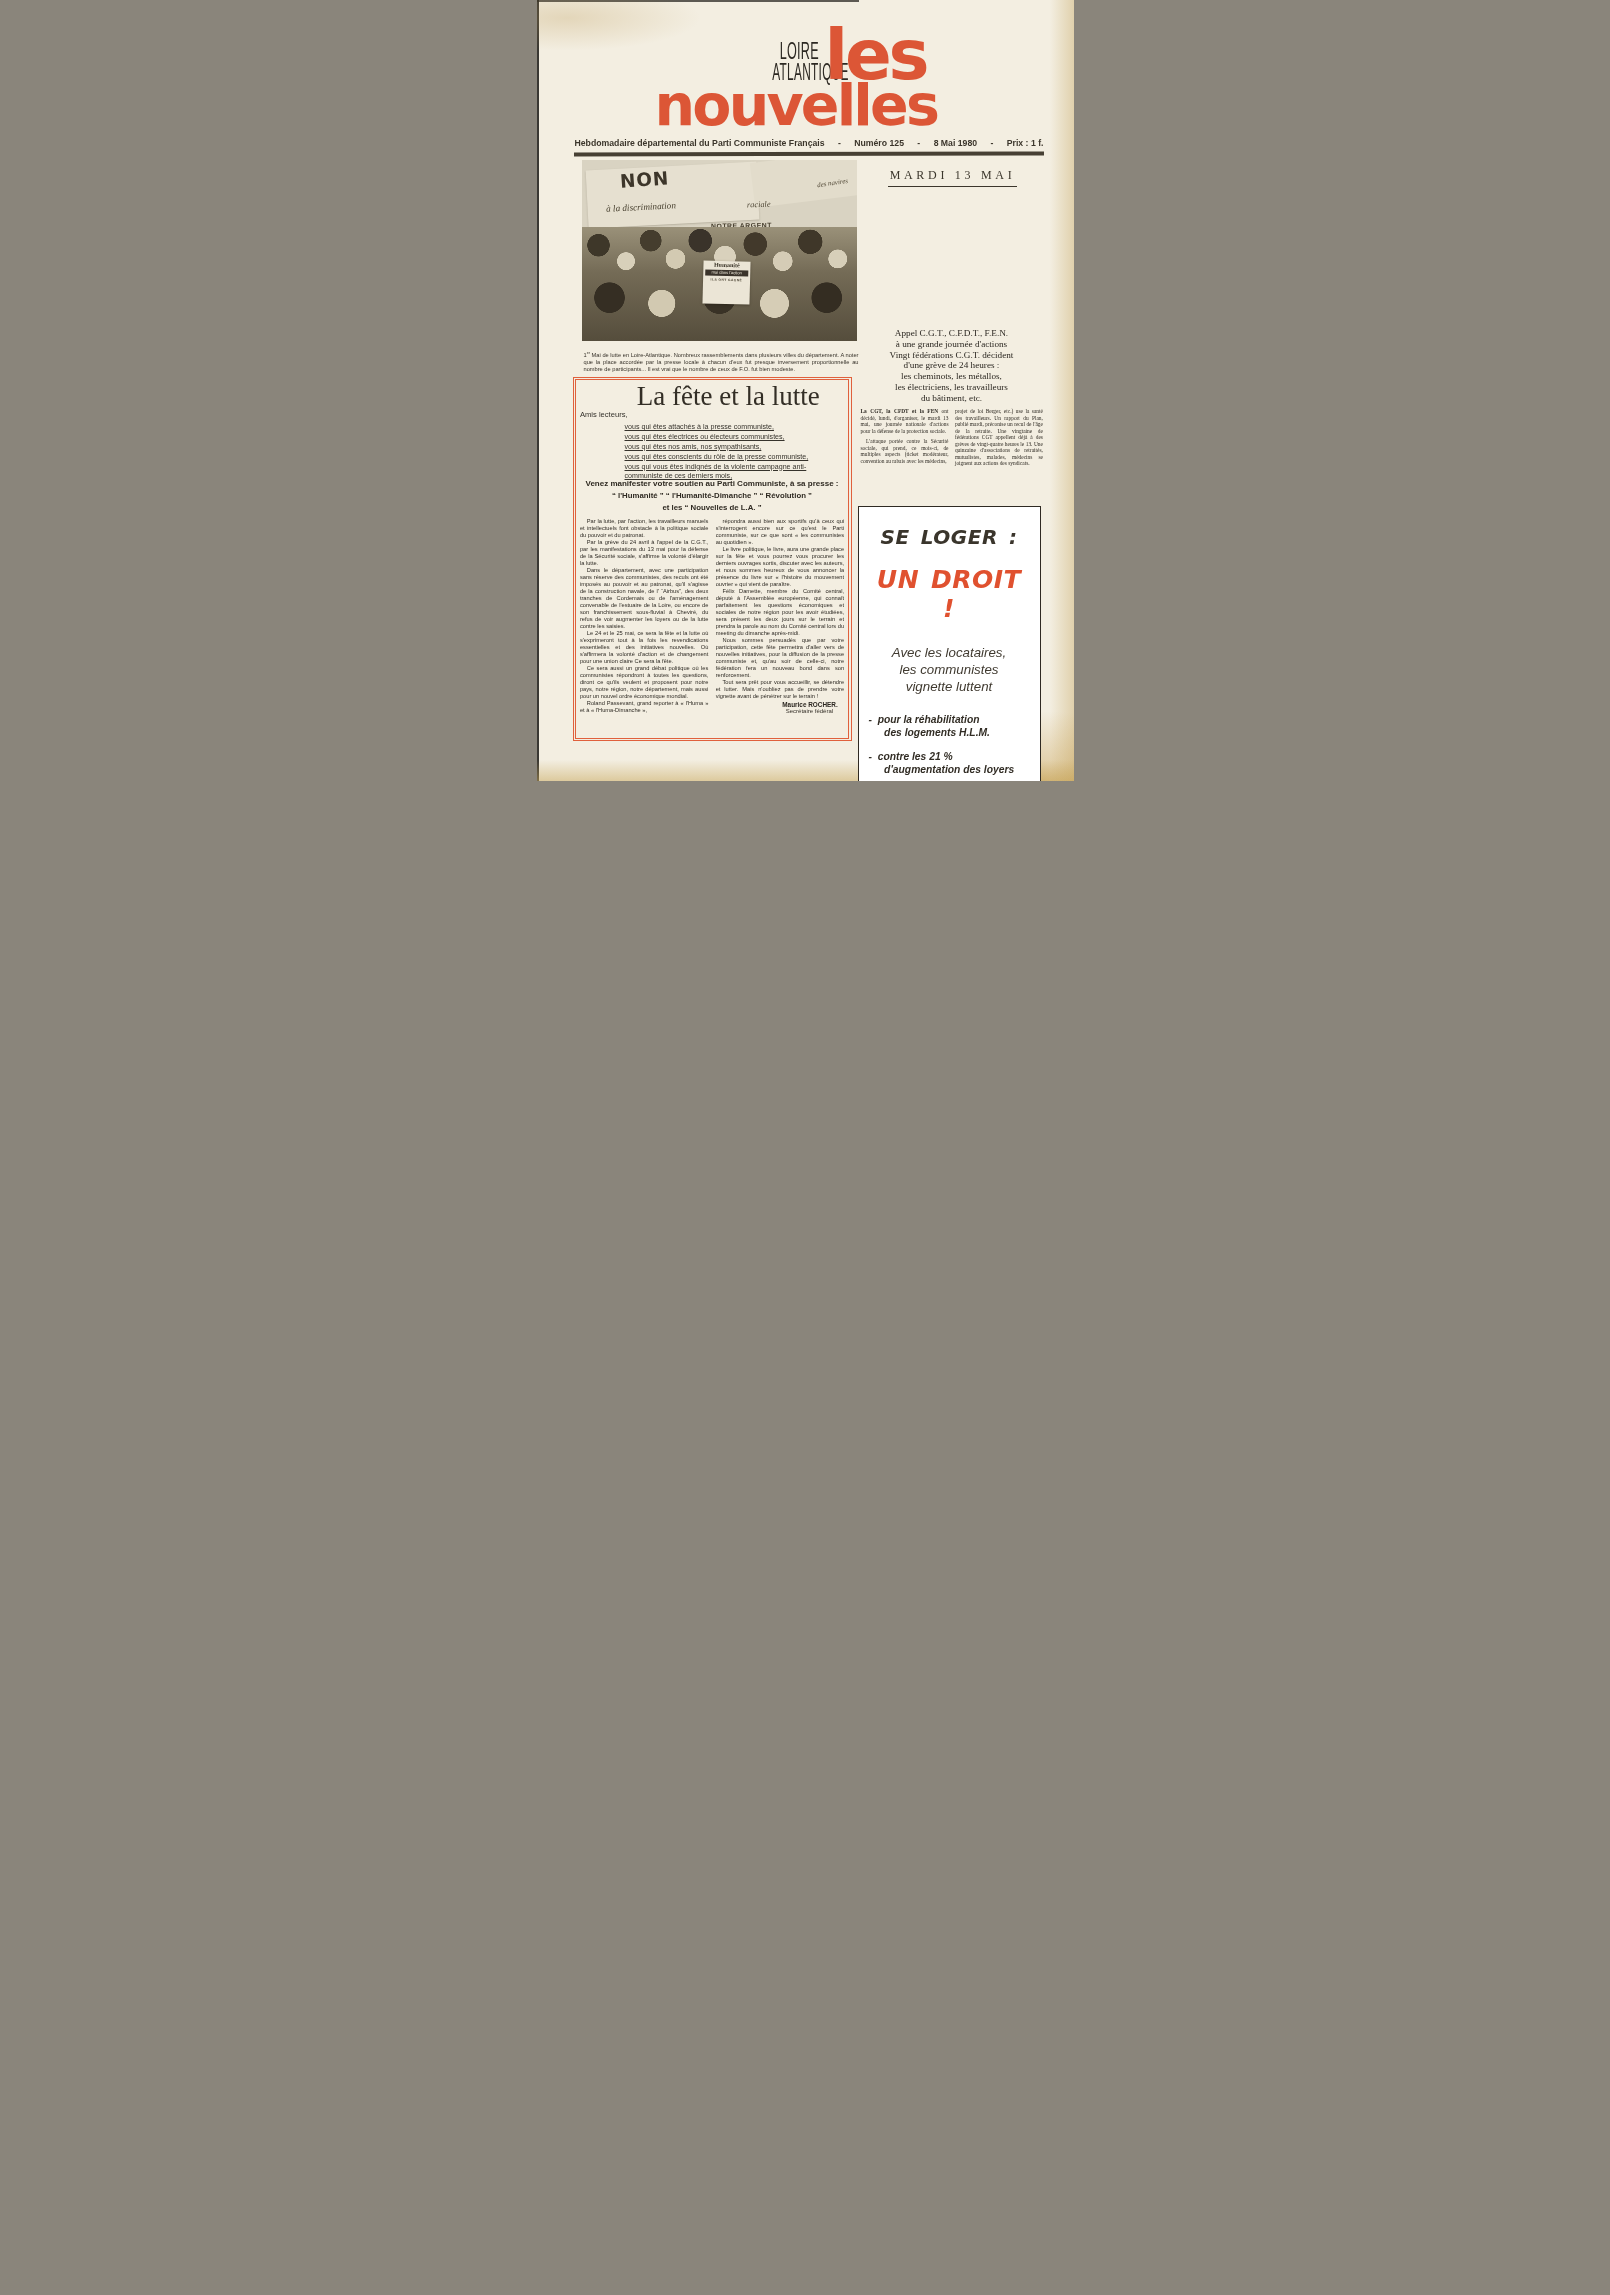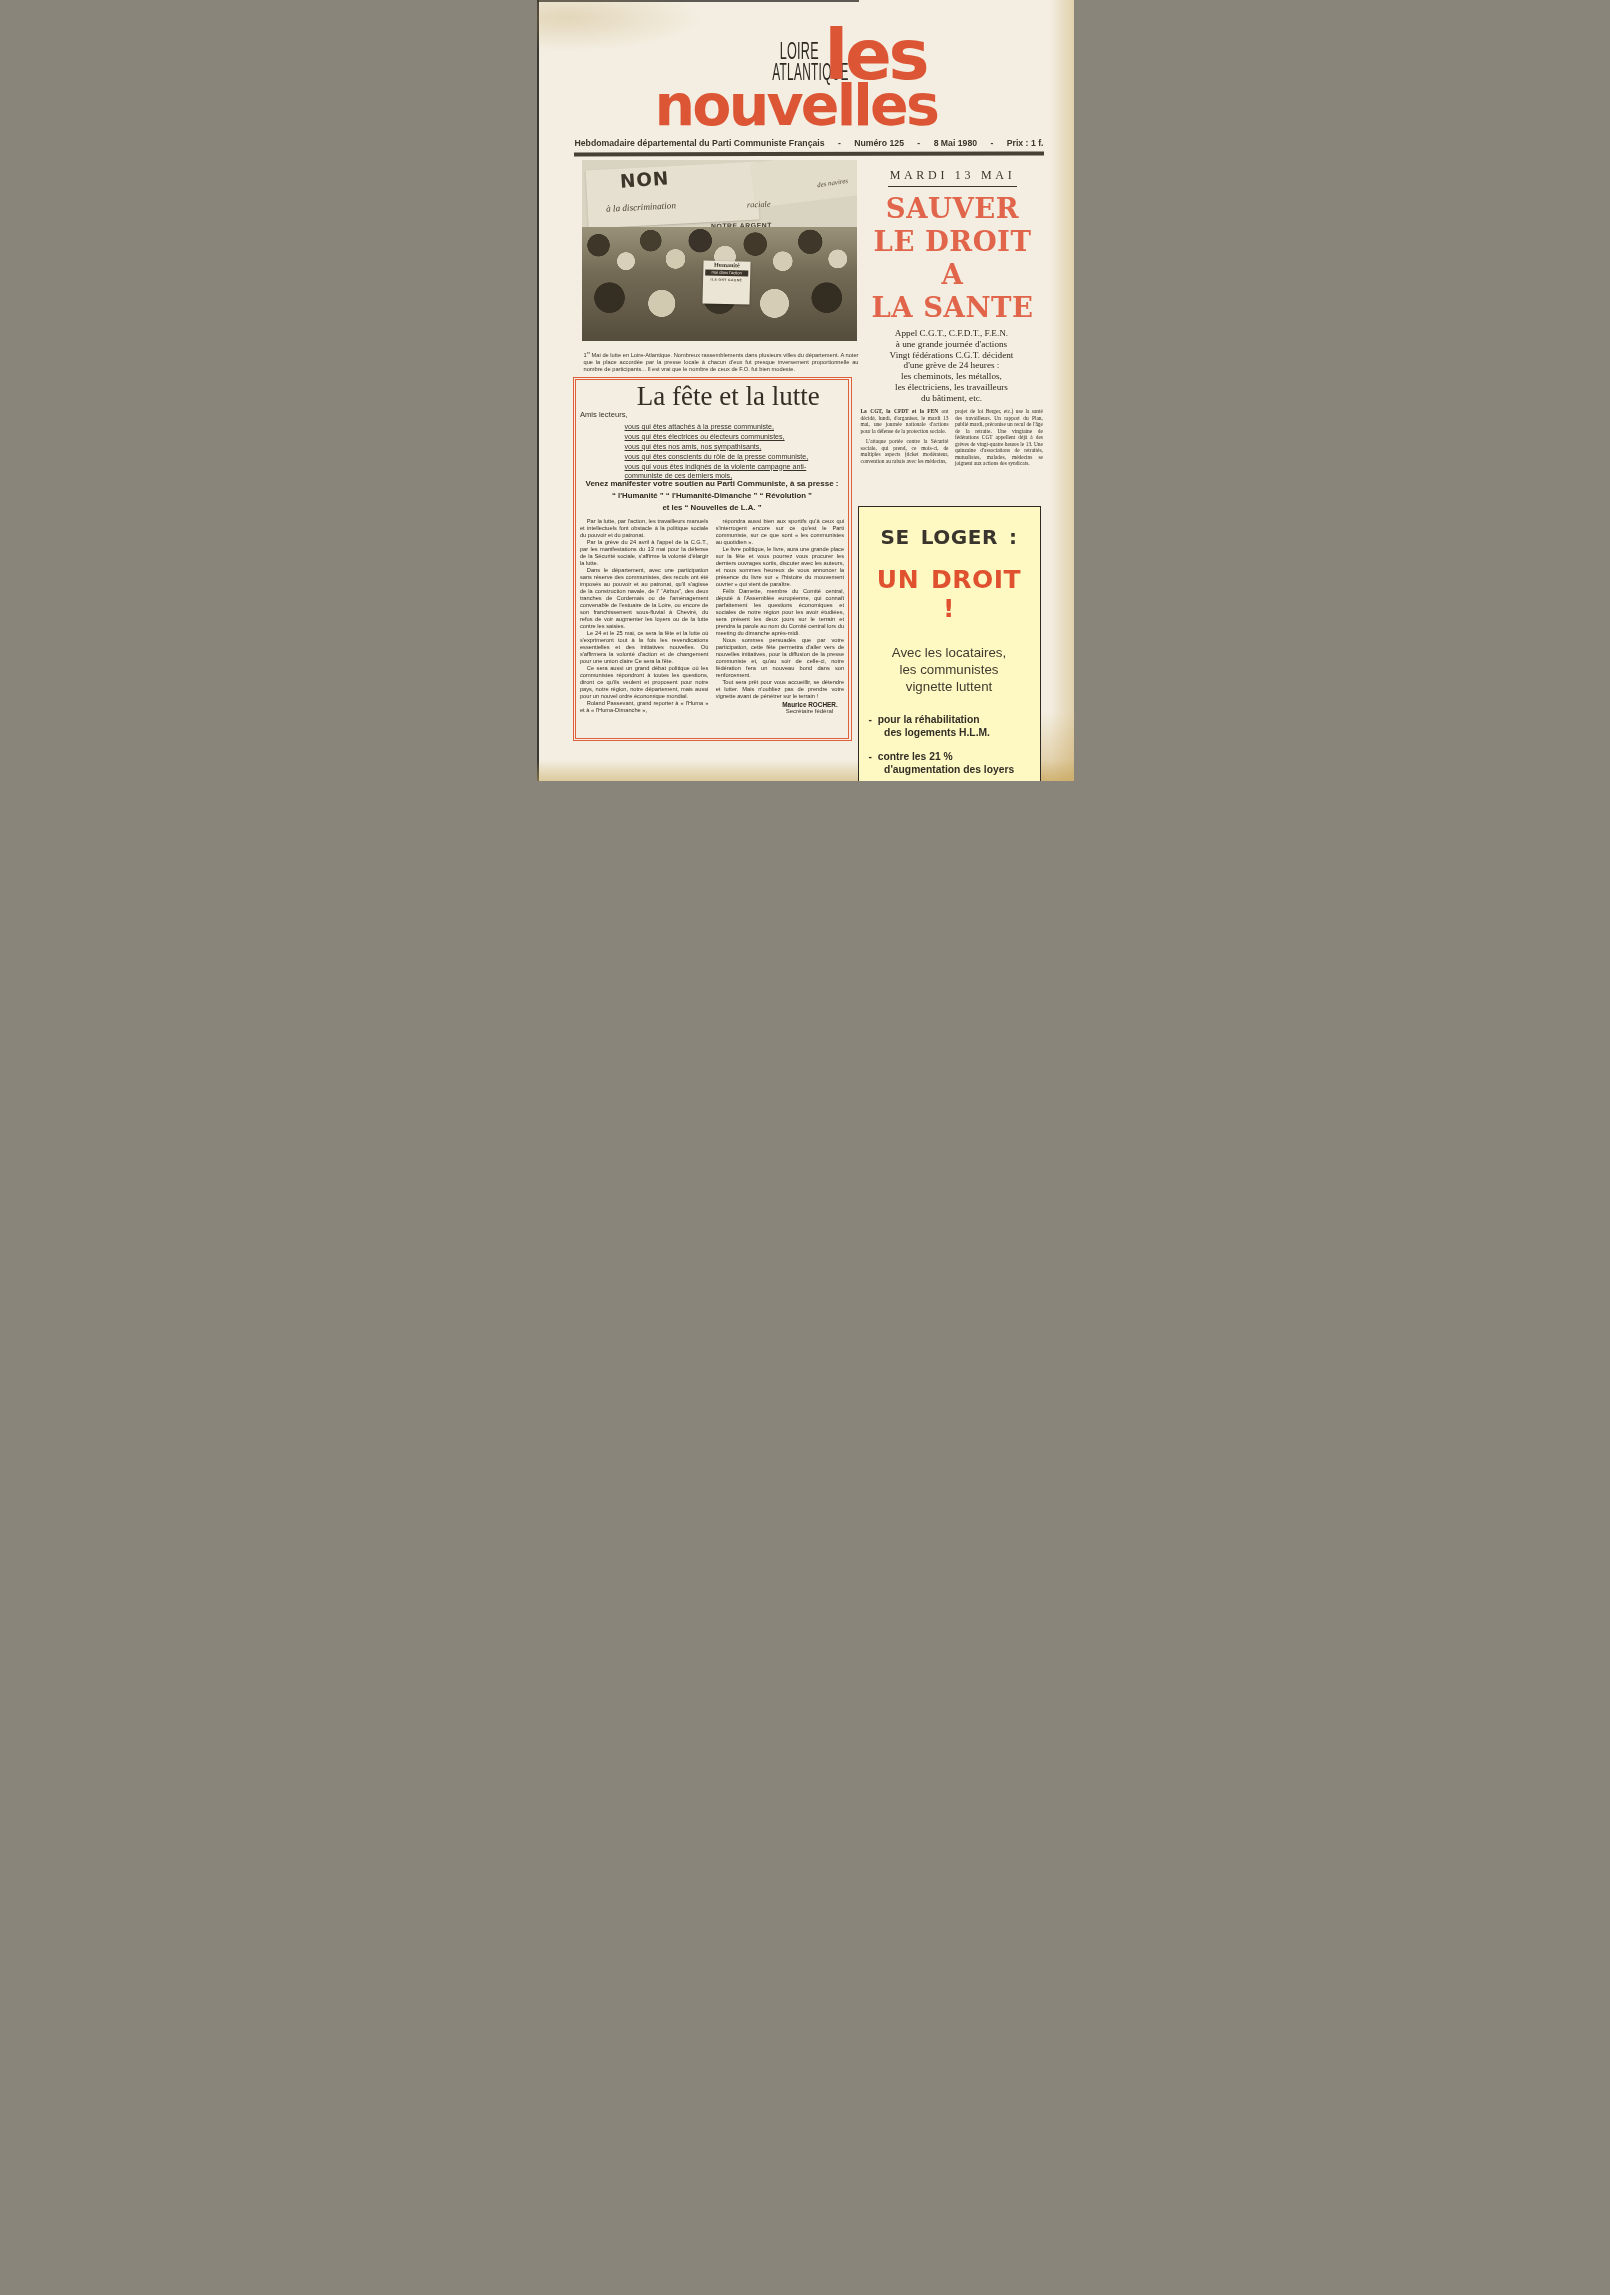--- a/index.html
+++ b/index.html
@@ -98,22 +98,22 @@
       font-family:"Liberation Serif",serif;font-size:9.2px;color:#2b2721;}
   .standfirst div{line-height:10.8px;}
   .minicols{position:absolute;left:324px;top:408px;width:183px;display:flex;gap:6.4px;
       font-family:"Liberation Serif",serif;font-size:5.4px;line-height:6.5px;text-align:justify;color:#2e2a23;}
   .minicols .mcol{width:88px;}
   .minicols p{margin:0 0 4.1px 0;}
   .minicols p.ind{text-indent:5.5px;}
   .minicols b{font-weight:bold;}
 
   
-  .loger-box{position:absolute;left:321px;top:506px;width:183px;height:313px;background:#fef9c3;
-      border:1.8px solid #2f2a23;padding:18.4px 10px 0;}
+  .loger-box{position:absolute;left:321px;top:506px;width:183px;height:313px;background:#ffffff;
+      border:1.8px solid #2f2a23;padding:18.4px 10px 0;font-style:italic;}
   .loger-l1{text-align:center;font-family:"DejaVu Sans",sans-serif;font-weight:bold;font-size:20px;
       letter-spacing:0.5px;word-spacing:3.7px;color:#3a352c;}
   .loger-l2{text-align:center;font-family:"DejaVu Sans",sans-serif;font-weight:bold;font-size:25px;
       letter-spacing:0.5px;word-spacing:2.8px;color:#e0512f;margin-top:16px;}
   .loger-sub{margin-top:21px;text-align:center;font-size:13.3px;line-height:17px;color:#403a30;}
   .loger-points{margin-top:19px;}
   .loger-points .point{font-weight:bold;font-size:10.3px;line-height:12.4px;color:#322d25;
       white-space:pre-line;padding-left:15.6px;text-indent:-15.6px;margin-bottom:12px;}
   .page-ref{text-align:left;font-size:9.2px;color:#3a342b;padding-right:1.8px;margin-top:0.9px;}
 
@@ -193,26 +193,20 @@
     <div class="halftone" data-name="halftone-overlay"></div>
   </figure>
 
   <p class="caption" data-name="photo-caption">
     <span data-name="caption-number">1</span><sup data-name="caption-ordinal">er</sup><span data-name="caption-text"> Mai de lutte en Loire-Atlantique. Nombreux rassemblements dans plusieurs villes du département. A noter que la place accordée par la presse locale à chacun d'eux fut presque inversement proportionnelle au nombre de participants... Il est vrai que le nombre de ceux de F.O. fut bien modeste.</span>
   </p>
 
   <div class="kicker-wrap" data-name="kicker-wrap">
     <span class="kicker" data-name="kicker-date">MARDI 13 MAI</span>
   </div>
-  <div class="headline" data-name="main-headline">
-      <div data-name="headline-line">SAUVER</div>
-      <div data-name="headline-line">LE DROIT</div>
-      <div data-name="headline-line">A</div>
-      <div data-name="headline-line">LA SANTE</div>
-    </div>
   <div class="standfirst" data-name="standfirst">
       <div data-name="standfirst-line">Appel C.G.T., C.F.D.T., F.E.N.</div>
       <div data-name="standfirst-line">à une grande journée d'actions</div>
       <div data-name="standfirst-line">Vingt fédérations C.G.T. décident</div>
       <div data-name="standfirst-line">d'une grève de 24 heures :</div>
       <div data-name="standfirst-line">les cheminots, les métallos,</div>
       <div data-name="standfirst-line">les électriciens, les travailleurs</div>
       <div data-name="standfirst-line">du bâtiment, etc.</div>
     </div>
 

